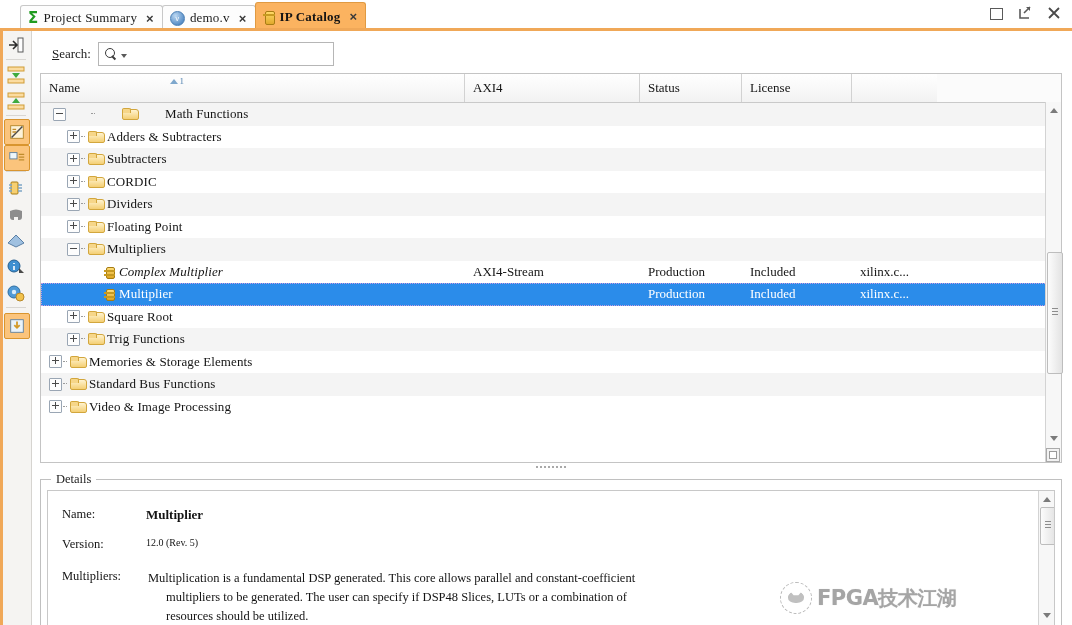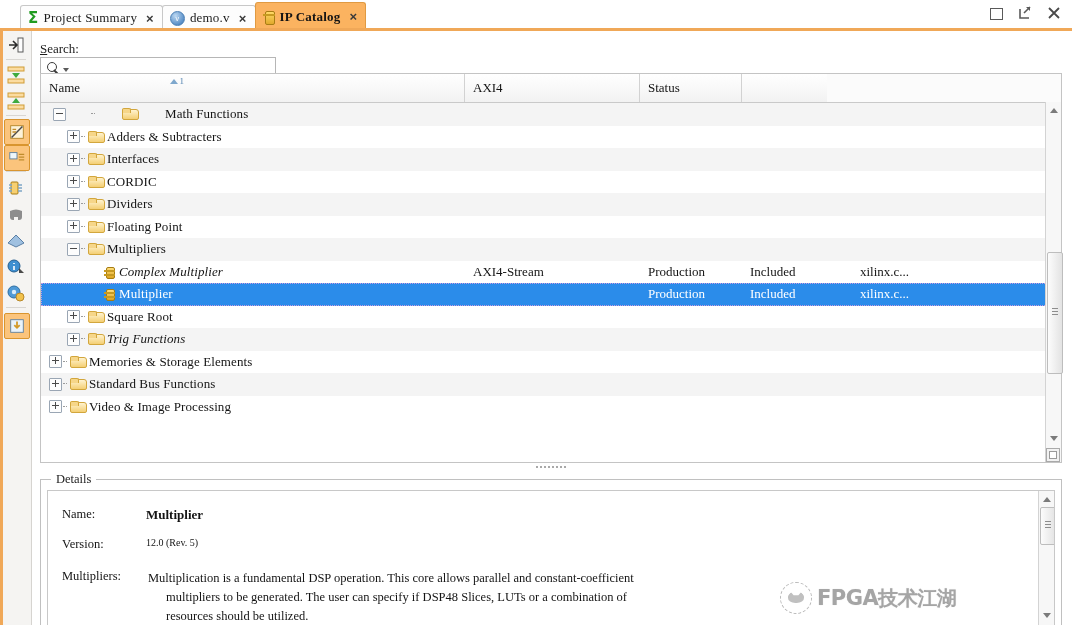--- a/index.html
+++ b/index.html
@@ -98,21 +98,21 @@
   .rail-sep{position:absolute;left:6px;width:20px;height:1px;background:#d8d6d2;}
 
   
   .panel{
     position:absolute;left:32px;top:31px;width:1040px;height:594px;
     background:#ffffff;
   }
 
   
   .searchrow{
-    position:absolute;left:8px;top:10px;height:26px;display:flex;flex-direction:column;
+    position:absolute;left:20px;top:10px;height:26px;display:flex;align-items:center;
   }
   .search-label{font-size:13px;color:#1c1c1c;margin-right:7px;}
   .search-label u{text-decoration:underline;}
   .search-box{
     width:228px;height:22px;border:1px solid #b6b6b6;background:#fff;
     display:flex;align-items:center;padding-left:6px;gap:2px;
   }
   .mag{width:12px;height:12px;position:relative;display:inline-block;}
   .mag i{position:absolute;left:0;top:0;width:8px;height:8px;border:1.6px solid #3b3b3b;border-radius:50%;}
   .mag b{position:absolute;left:7px;top:7px;width:5px;height:1.6px;background:#3b3b3b;transform:rotate(45deg);transform-origin:left center;}
@@ -455,20 +455,23 @@
             <span class="tri"></span>
             <span>1</span>
           </span>
         </div>
         <div class="th" style="width:175px;">
           <span>AXI4</span>
         </div>
         <div class="th" style="width:102px;">
           <span>Status</span>
         </div>
+        <div class="th" style="width:110px;">
+          <span>License</span>
+        </div>
         <div class="th" style="width:85px;"></div>
       </div>
 
       <div class="tbody" id="tbody">
           <div class="row odd">
             <div class="cell" style="width: 424px;">
               <div class="tree-node" style="padding-left: 4px; gap: 24px;">
                 <span class="expander"></span>
                 <span class="dotline"></span>
                 <span class="folder">
@@ -502,21 +505,21 @@
           </div>
           <div class="row odd">
             <div class="cell" style="width: 424px;">
               <div class="tree-node" style="padding-left: 18px;">
                 <span class="expander plus"></span>
                 <span class="dotline"></span>
                 <span class="folder">
                   <i></i>
                   <b></b>
                 </span>
-                <span class="tree-label">Interfaces</span>
+                <span class="tree-label">Subtracters</span>
               </div>
             </div>
             <div class="cell" style="width: 175px;"></div>
             <div class="cell" style="width: 102px;"></div>
             <div class="cell" style="width: 110px;"></div>
             <div class="cell" style="width: 110px;"></div>
           </div>
           <div class="row even">
             <div class="cell" style="width: 424px;">
               <div class="tree-node" style="padding-left: 18px;">
@@ -631,21 +634,21 @@
                 <span class="tree-label">Square Root</span>
               </div>
             </div>
             <div class="cell" style="width: 175px;"></div>
             <div class="cell" style="width: 102px;"></div>
             <div class="cell" style="width: 110px;"></div>
             <div class="cell" style="width: 110px;"></div>
           </div>
           <div class="row odd">
             <div class="cell" style="width: 424px;">
-              <div class="tree-node" style="padding-left: 18px; font-style: italic;">
+              <div class="tree-node" style="padding-left: 18px;">
                 <span class="expander plus"></span>
                 <span class="dotline"></span>
                 <span class="folder">
                   <i></i>
                   <b></b>
                 </span>
                 <span class="tree-label">Trig Functions</span>
               </div>
             </div>
             <div class="cell" style="width: 175px;"></div>
@@ -751,21 +754,21 @@
         <div class="dfield drow" style="top:46px;">
           <span class="dlabel">Version:</span>
           <span class="dvalue">12.0  (Rev. 5)</span>
         </div>
 
         <div class="dfield drow" style="top:78px;">
           <span class="dlabel">Multipliers:</span>
         </div>
 
         <div class="desc-lines" style="top:78px;left:100px;">
-          <div class="desc-line">Multiplication is a fundamental DSP operation.  This core allows parallel and constant-coefficient</div>
+          <div class="desc-line">Multiplication is a fundamental DSP generated.  This core allows parallel and constant-coefficient</div>
           <div class="desc-line indent">multipliers to be generated.  The user can specify if DSP48 Slices, LUTs or a combination of</div>
           <div class="desc-line indent">resources should be utilized.</div>
         </div>
 
         <div class="dscroll">
           <div class="vs-arrow up">
               <span class="vs-tri-up"></span>
             </div>
           <div class="ds-thumb">
             <div class="vs-grip">

